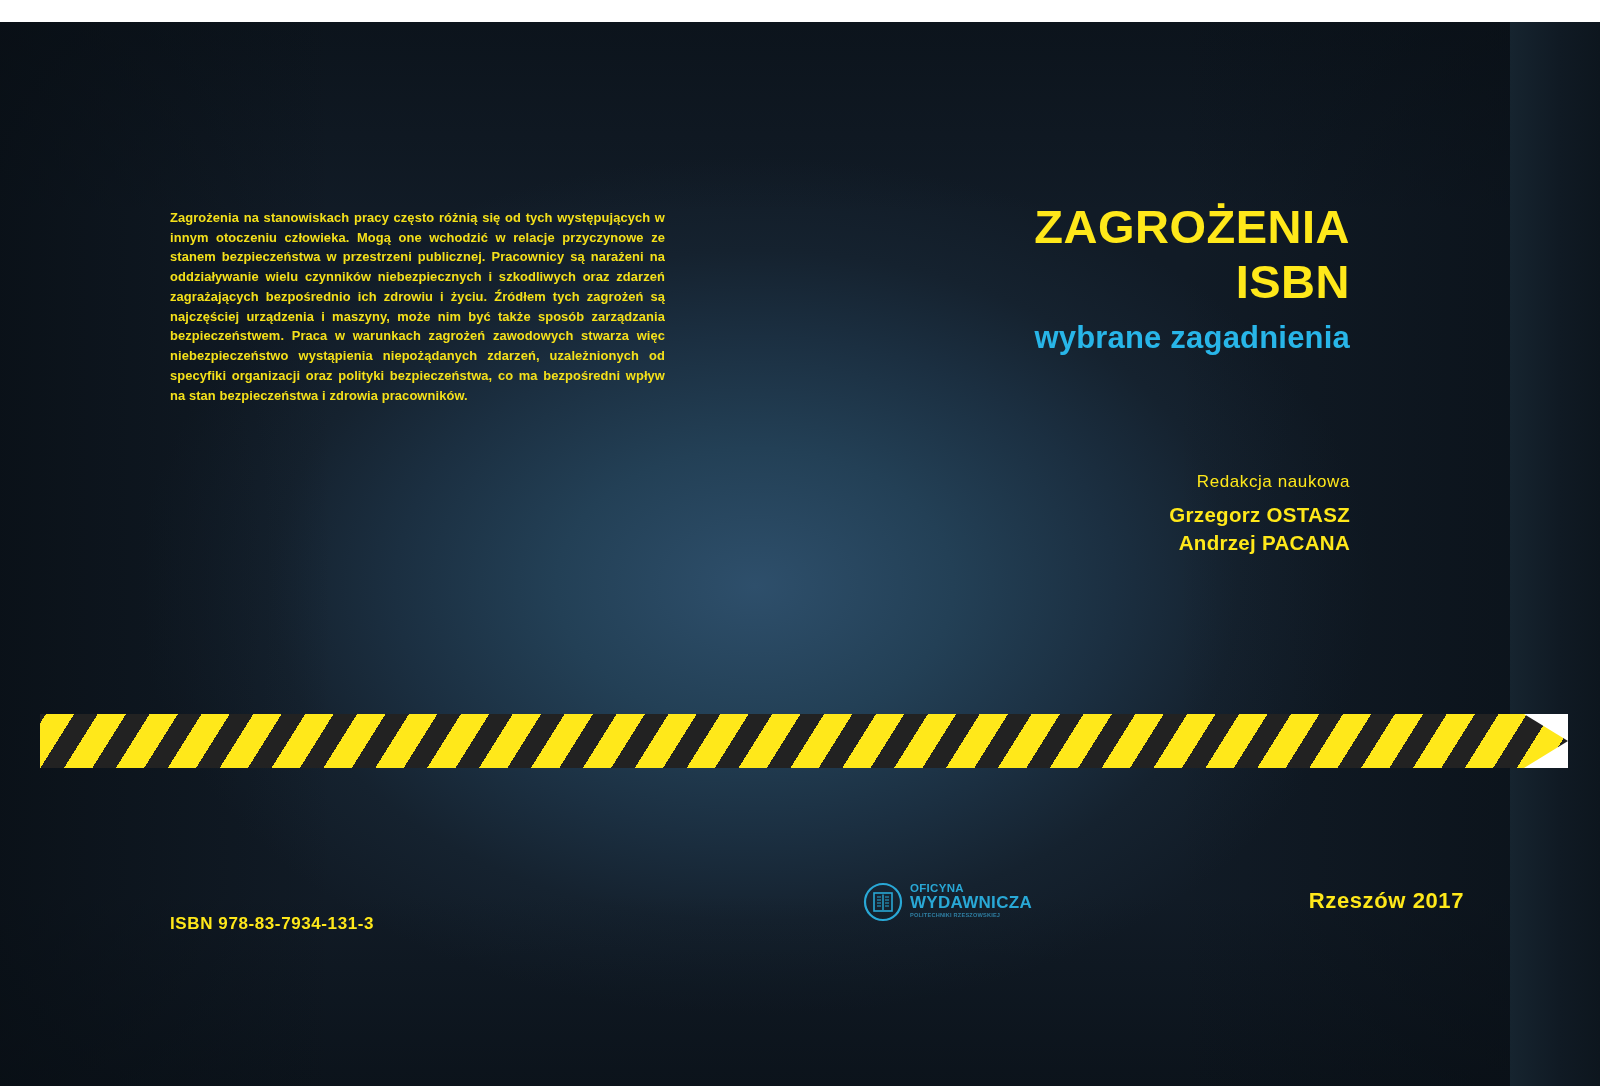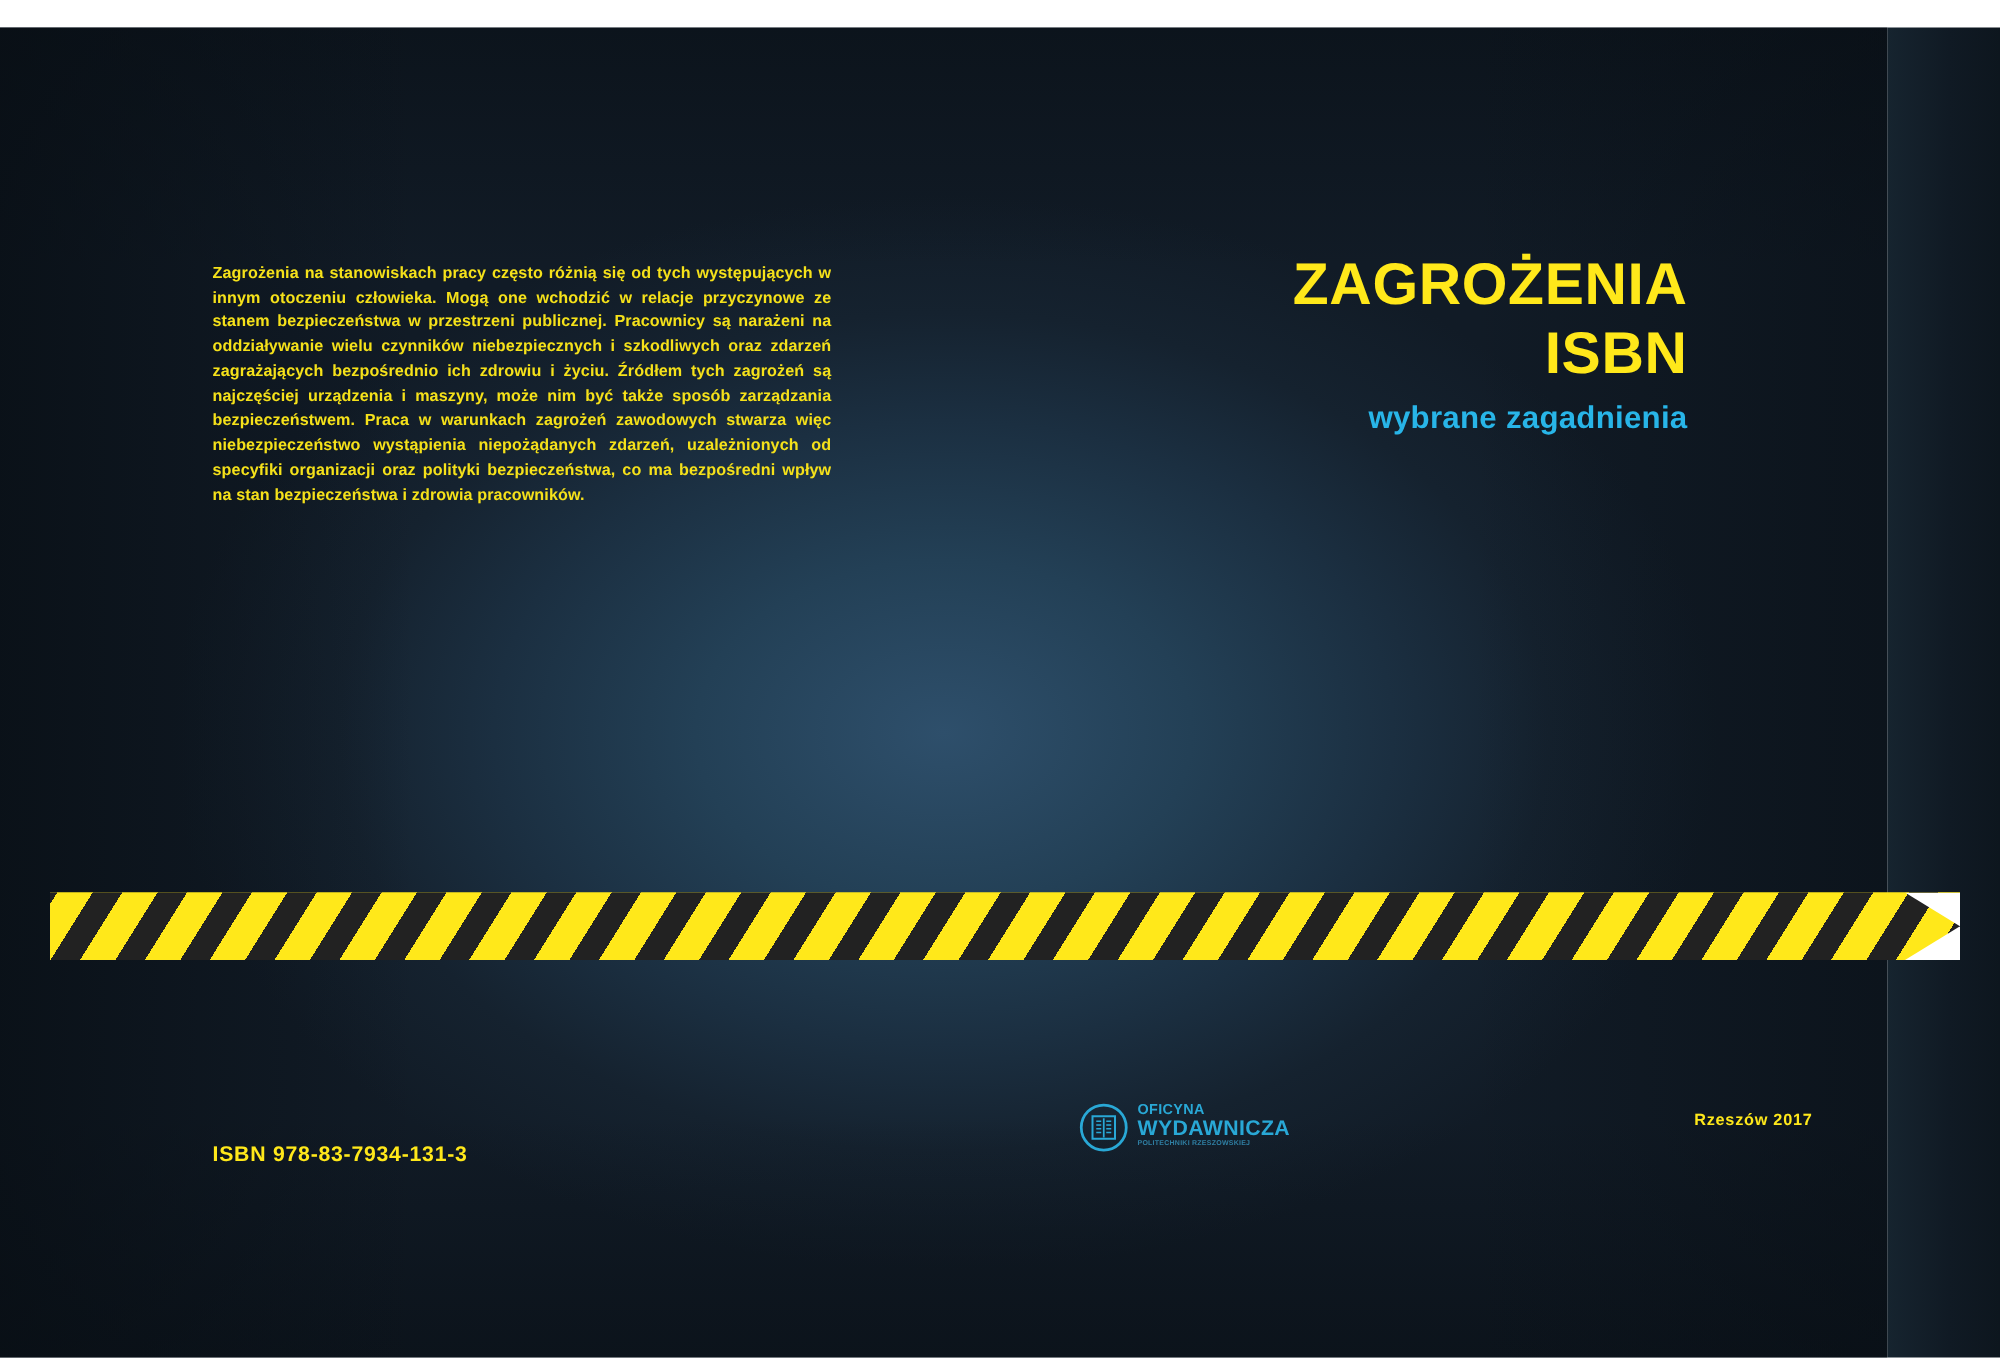--- a/index.html
+++ b/index.html
@@ -91,21 +91,21 @@
     font-weight: bold;
     font-size: 47px;
     line-height: 1.17;
     letter-spacing: 0.5px;
     white-space: nowrap;
   }
   .subtitle {
     margin-top: 10px;
     color: #28b5e8;
     font-weight: bold;
-    font-size: 25px;
+    font-size: 31px;
     letter-spacing: 0.2px;
   }
 
   .editors {
     position: absolute;
     right: 150px;
     top: 450px;
     width: 480px;
     text-align: right;
   }
@@ -179,25 +179,25 @@
     left: 170px;
     top: 892px;
     color: #ffe81a;
     font-weight: bold;
     font-size: 17px;
     letter-spacing: 0.6px;
     z-index: 5;
   }
   .year {
     position: absolute;
-    right: 150px;
+    right: 136px;
     top: 866px;
     color: #ffe81a;
     font-weight: bold;
-    font-size: 13px;
+    font-size: 22px;
     letter-spacing: 0.6px;
     z-index: 5;
   }
 
   
   .publisher {
     position: absolute;
     left: 863px;
     top: 860px;
     display: flex;
@@ -244,20 +244,25 @@
   <div class="blurb">Zagrożenia na stanowiskach pracy często różnią się od tych występujących w innym otoczeniu człowieka. Mogą one wchodzić w relacje przyczynowe ze stanem bezpieczeństwa w przestrzeni publicznej. Pracownicy są narażeni na oddziaływanie wielu czynników niebezpiecznych i szkodliwych oraz zdarzeń zagrażających bezpośrednio ich zdrowiu i życiu. Źródłem tych zagrożeń są najczęściej urządzenia i maszyny, może nim być także sposób zarządzania bezpieczeństwem. Praca w warunkach zagrożeń zawodowych stwarza więc niebezpieczeństwo wystąpienia niepożądanych zdarzeń, uzależnionych od specyfiki organizacji oraz polityki bezpieczeństwa, co ma bezpośredni wpływ na stan bezpieczeństwa i zdrowia pracowników.</div>
 
   <div class="front">
 
     <div class="title-wrap">
       <div class="title-line">ZAGROŻENIA</div>
       <div class="title-line">ISBN</div>
       <div class="subtitle">wybrane zagadnienia</div>
     </div>
 
+    <div class="editors">
+      <div class="editors-label">Redakcja naukowa</div>
+      <div class="editor-name">Grzegorz OSTASZ</div>
+      <div class="editor-name">Andrzej PACANA</div>
+    </div>
 
   </div>
 
   <div class="hazard">
     <div class="stripes"></div>
   </div>
   <div class="hazard-clip">
     <div class="cut-top"></div>
     <div class="cut-bottom"></div>
   </div>

